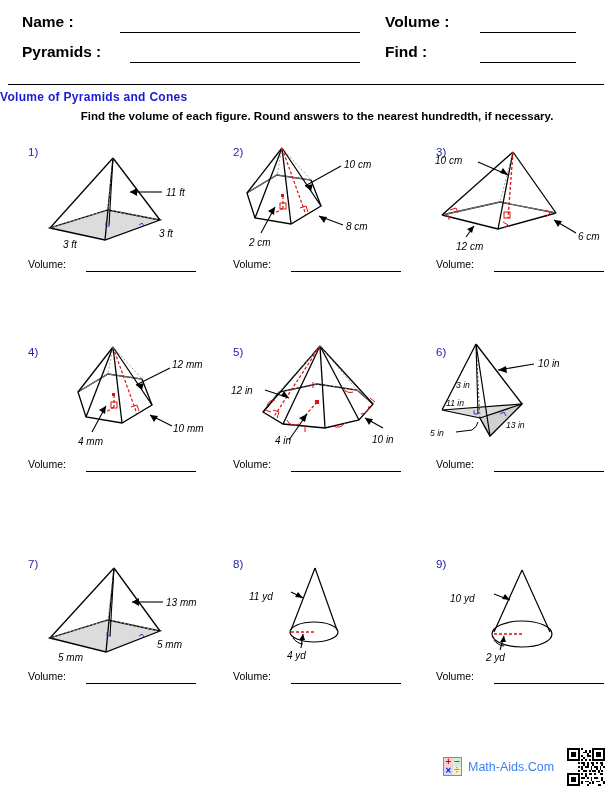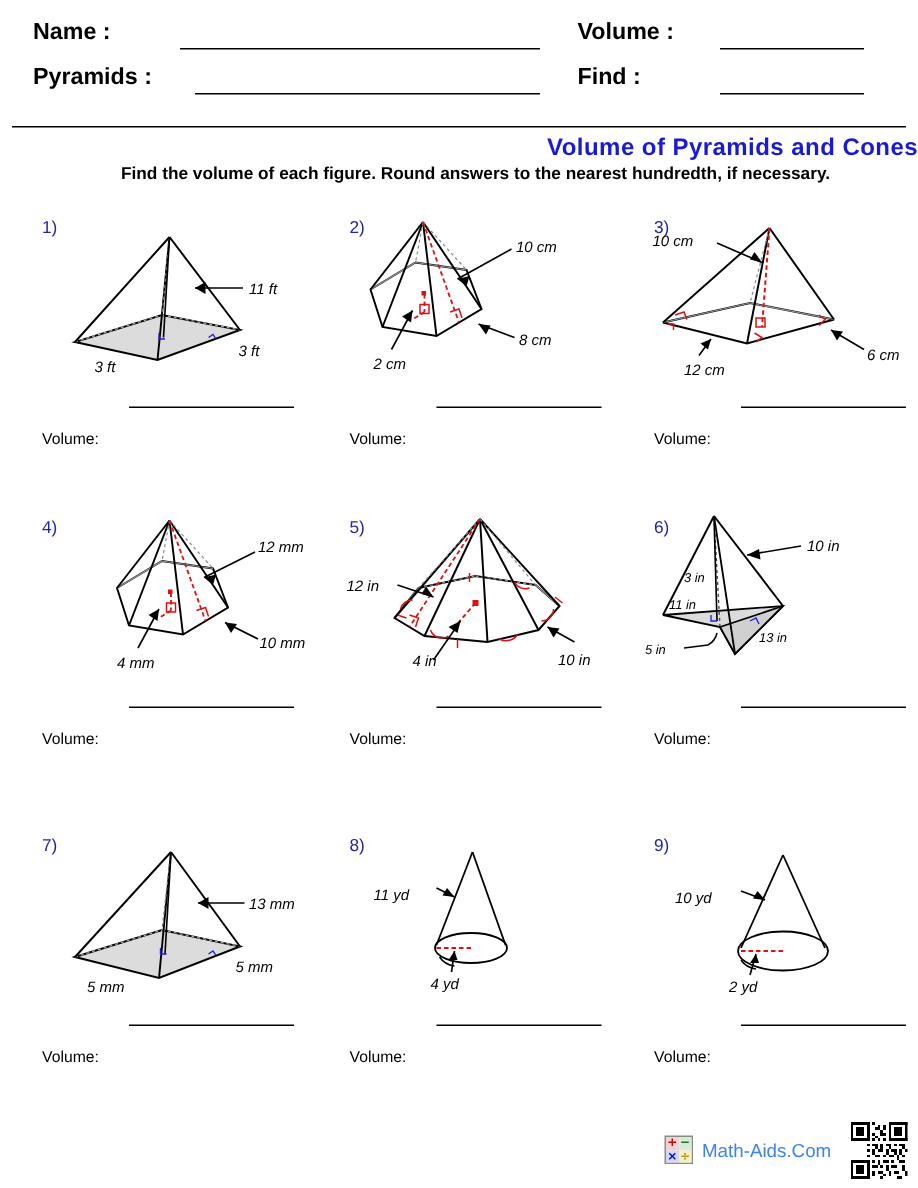--- a/index.html
+++ b/index.html
@@ -62,22 +62,22 @@
     height: 0;
     border-bottom: 1.6px solid #000;
   }
 
   
   #worksheet-title {
     position: absolute;
     left: 0;
     top: 90px;
     width: 612px;
-    text-align: right;
-    font-size: 16px;
+    text-align: left;
+    font-size: 12px;
     font-weight: bold;
     color: #1a1ad6;
     letter-spacing: 0.3px;
   }
   #worksheet-instructions {
     position: absolute;
     left: 0;
     top: 110px;
     width: 612px;
     text-align: center;
@@ -133,21 +133,20 @@
     top: 118px;
     width: 192px;
     height: 18px;
   }
   .answer-label {
     position: absolute;
     left: 0;
     top: 0;
     font-size: 10.5px;
     color: #000;
-    margin-top: 29px;
   }
   .answer-line {
     position: absolute;
     left: 58px;
     top: 13px;
     width: 110px;
     border-bottom: 1.2px solid #000;
     height: 0;
   }
 

